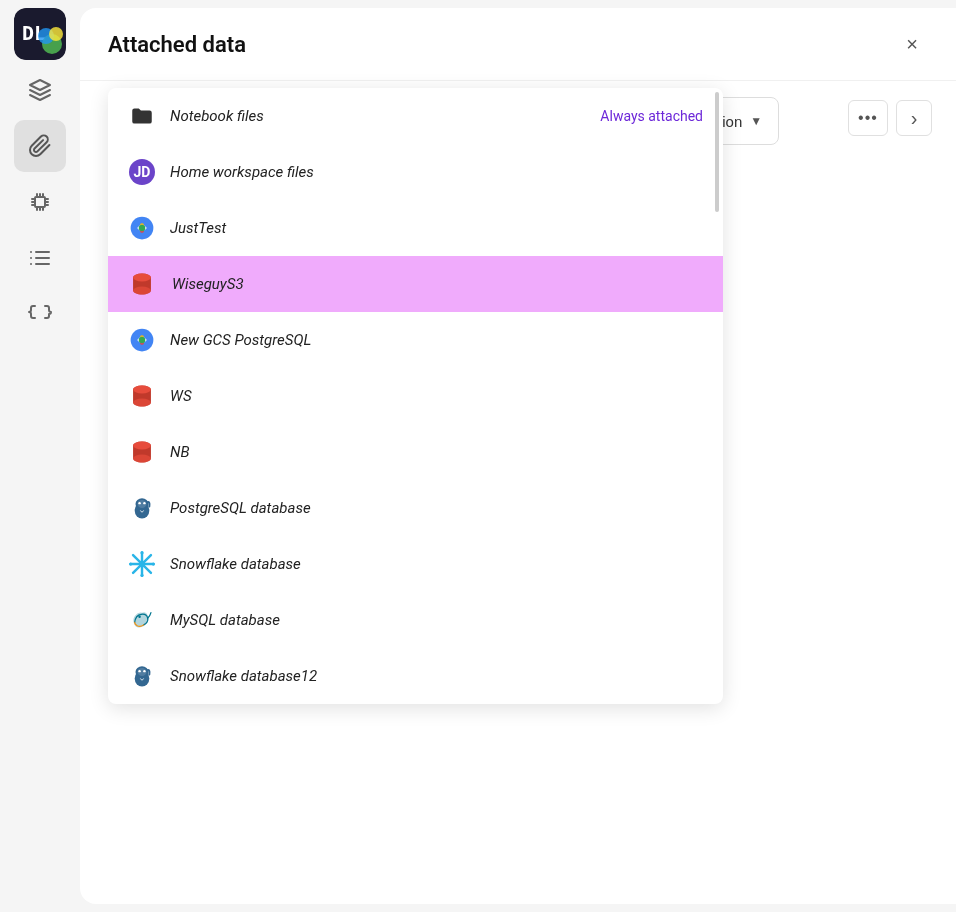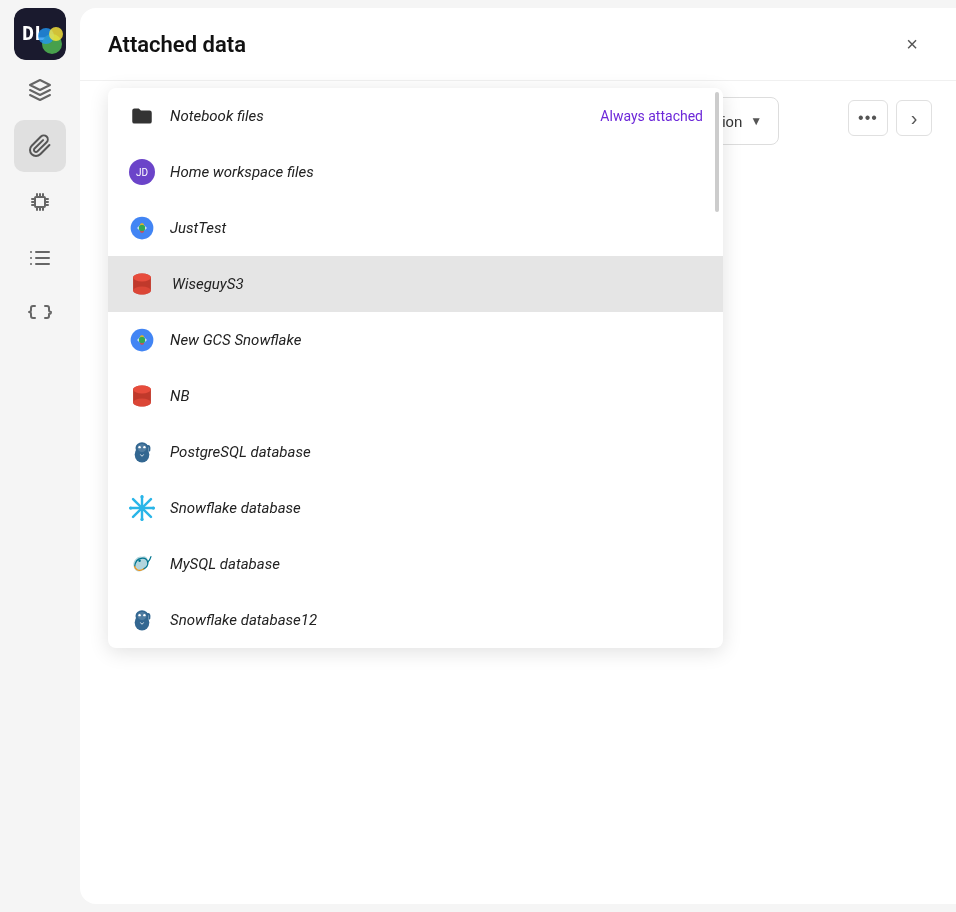--- a/index.html
+++ b/index.html
@@ -178,21 +178,21 @@
     .dropdown-item {
       display: flex;
       align-items: center;
       gap: 14px;
       padding: 14px 20px;
       cursor: pointer;
       min-height: 52px;
     }
 
     .dropdown-item.highlighted {
-      background: #e5e5e5;
+      background: #f0abfc;
       gap: 16px;
     }
 
     .dropdown-item-icon {
       width: 28px;
       height: 28px;
       flex-shrink: 0;
       display: flex;
       align-items: center;
       justify-content: center;
@@ -274,22 +274,22 @@
     
     .avatar-circle {
       width: 26px;
       height: 26px;
       border-radius: 50%;
       background: #6b44c9;
       display: flex;
       align-items: center;
       justify-content: center;
       color: white;
-      font-size: 10px;
-      font-weight: 400;
+      font-size: 14px;
+      font-weight: 700;
     }
   </style>
 </head>
 <body>
 
 <div class="app-container">
 
   <div class="sidebar">
 
     <div class="sidebar-logo">
@@ -415,23 +415,34 @@
       <div class="dropdown-item">
         <div class="dropdown-item-icon">
           <svg width="26" height="26" viewBox="0 0 64 64" xmlns="http://www.w3.org/2000/svg">
             <circle cx="32" cy="32" r="28" fill="#4285f4"></circle>
             <path d="M20 32 Q32 16 44 32 Q32 48 20 32Z" fill="white" opacity="0.9"></path>
             <circle cx="32" cy="32" r="8" fill="#34a853"></circle>
             <path d="M28 24 Q32 20 36 24" fill="none" stroke="#fbbc04" stroke-width="3"></path>
             <path d="M28 40 Q32 44 36 40" fill="none" stroke="#ea4335" stroke-width="3"></path>
           </svg>
         </div>
-        <span class="dropdown-item-label">New GCS Snowflake</span>
-      </div>
-
+        <span class="dropdown-item-label">New GCS PostgreSQL</span>
+      </div>
+
+      <div class="dropdown-item">
+        <div class="dropdown-item-icon">
+          <svg width="26" height="26" viewBox="0 0 64 64" xmlns="http://www.w3.org/2000/svg">
+            <ellipse cx="32" cy="16" rx="22" ry="10" fill="#c0392b"></ellipse>
+            <path d="M10 16v32c0 5.5 9.9 10 22 10s22-4.5 22-10V16" fill="#c0392b"></path>
+            <ellipse cx="32" cy="48" rx="22" ry="10" fill="#e74c3c" opacity="0.7"></ellipse>
+            <ellipse cx="32" cy="16" rx="22" ry="10" fill="#e74c3c"></ellipse>
+          </svg>
+        </div>
+        <span class="dropdown-item-label">WS</span>
+      </div>
 
       <div class="dropdown-item">
         <div class="dropdown-item-icon">
           <svg width="26" height="26" viewBox="0 0 64 64" xmlns="http://www.w3.org/2000/svg">
             <ellipse cx="32" cy="16" rx="22" ry="10" fill="#c0392b"></ellipse>
             <path d="M10 16v32c0 5.5 9.9 10 22 10s22-4.5 22-10V16" fill="#c0392b"></path>
             <ellipse cx="32" cy="48" rx="22" ry="10" fill="#e74c3c" opacity="0.7"></ellipse>
             <ellipse cx="32" cy="16" rx="22" ry="10" fill="#e74c3c"></ellipse>
           </svg>
         </div>

